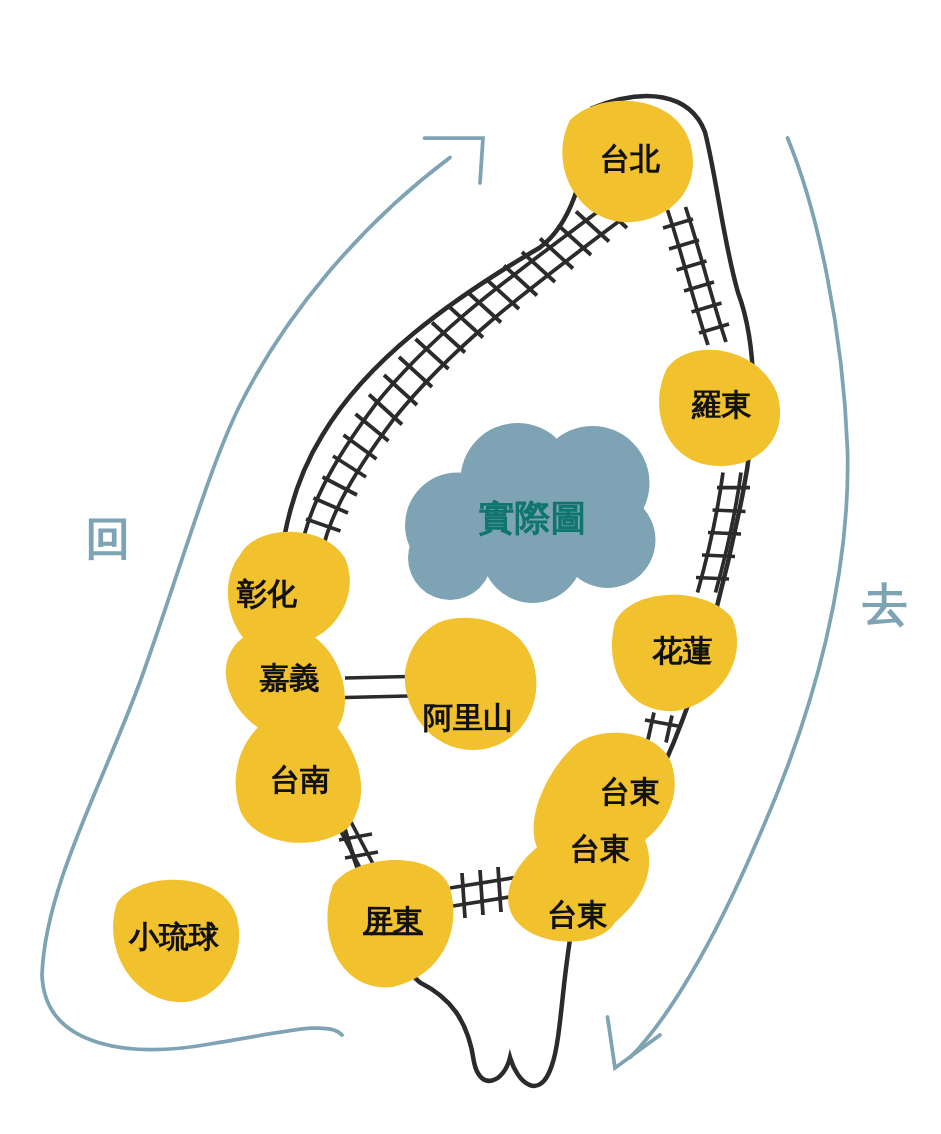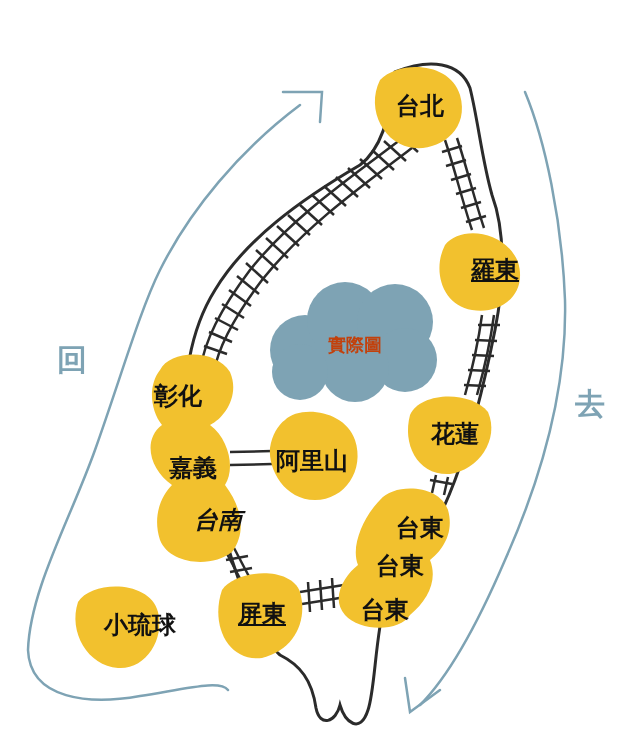--- a/index.html
+++ b/index.html
@@ -1,20 +1,20 @@
 <!DOCTYPE html>
 <html><head>
 <meta charset="utf-8">
 <style>
   html,body{margin:0;padding:0;background:#ffffff;}
   body{width:627px;height:756px;position:relative;overflow:hidden;font-family:"DejaVu Sans","Liberation Sans",sans-serif;}
   svg.map{position:absolute;left:0;top:0;}
-  .lbl{position:absolute;font-weight:bold;color:#111;font-size:24px;white-space:nowrap;transform:translate(-50%,-50%);letter-spacing:0px;}
+  .lbl{position:absolute;font-weight:bold;color:#111;font-size:20px;white-space:nowrap;transform:translate(-50%,-50%);letter-spacing:0px;}
   .side{position:absolute;font-weight:bold;font-size:30px;color:#7ea3b4;transform:translate(-50%,-50%);}
-  .cloud-lbl{position:absolute;font-weight:bold;font-size:18px;color:#c2410c;transform:translate(-50%,-50%);}
+  .cloud-lbl{position:absolute;font-weight:bold;font-size:24px;color:#0f766e;transform:translate(-50%,-50%);}
 </style>
 </head>
 <body>
 
 <svg class="map" width="627" height="756" viewBox="0 0 627 756">
 
   <path d="M395,72 C430,58 460,62 470,88 C478,120 482,160 492,195 C505,230 505,280 495,330 C485,380 470,440 455,480 C440,520 420,560 385,600 C375,640 375,690 368,710 C360,735 345,722 340,705 C336,722 320,728 316,708 C312,680 300,665 280,655 C262,640 245,600 232,560 C220,520 205,460 190,420 C180,390 190,330 215,290 C245,240 300,200 360,165 C380,150 390,120 395,72 Z" fill="none" stroke="#2b2b2b" stroke-width="3"></path>
 
   <g stroke="#2b2b2b" stroke-width="2.5" fill="none">
     <path d="M400,140 C340,185 290,220 250,270 C220,310 205,340 200,370"></path>
@@ -116,23 +116,23 @@
     <path d="M78,602 C92,580 150,580 158,612 C165,640 145,670 118,668 C88,666 68,632 78,602 Z"></path>
   </g>
 </svg>
 
 <div class="side" style="left:72px;top:360px;">回</div>
 <div class="side" style="left:590px;top:404px;">去</div>
 
 <div class="cloud-lbl" style="left:355px;top:345px;">實際圖</div>
 
 <div class="lbl" style="left:420px;top:106px;">台北</div>
-<div class="lbl" style="left:495px;top:270px;text-decoration:underline;">羅東</div>
+<div class="lbl" style="left:481px;top:270px;">羅東</div>
 <div class="lbl" style="left:455px;top:434px;">花蓮</div>
 <div class="lbl" style="left:420px;top:528px;">台東</div>
 <div class="lbl" style="left:400px;top:566px;">台東</div>
 <div class="lbl" style="left:385px;top:610px;">台東</div>
 <div class="lbl" style="left:262px;top:614px;text-decoration:underline;">屏東</div>
-<div class="lbl" style="left:218px;top:520px;font-style:italic;">台南</div>
-<div class="lbl" style="left:193px;top:468px;">嘉義</div>
+<div class="lbl" style="left:200px;top:520px;">台南</div>
+<div class="lbl" style="left:193px;top:452px;">嘉義</div>
 <div class="lbl" style="left:178px;top:396px;">彰化</div>
-<div class="lbl" style="left:312px;top:461px;">阿里山</div>
-<div class="lbl" style="left:116px;top:625px;margin-left:24px;">小琉球</div>
+<div class="lbl" style="left:312px;top:479px;">阿里山</div>
+<div class="lbl" style="left:116px;top:625px;">小琉球</div>
 
 </body></html>

